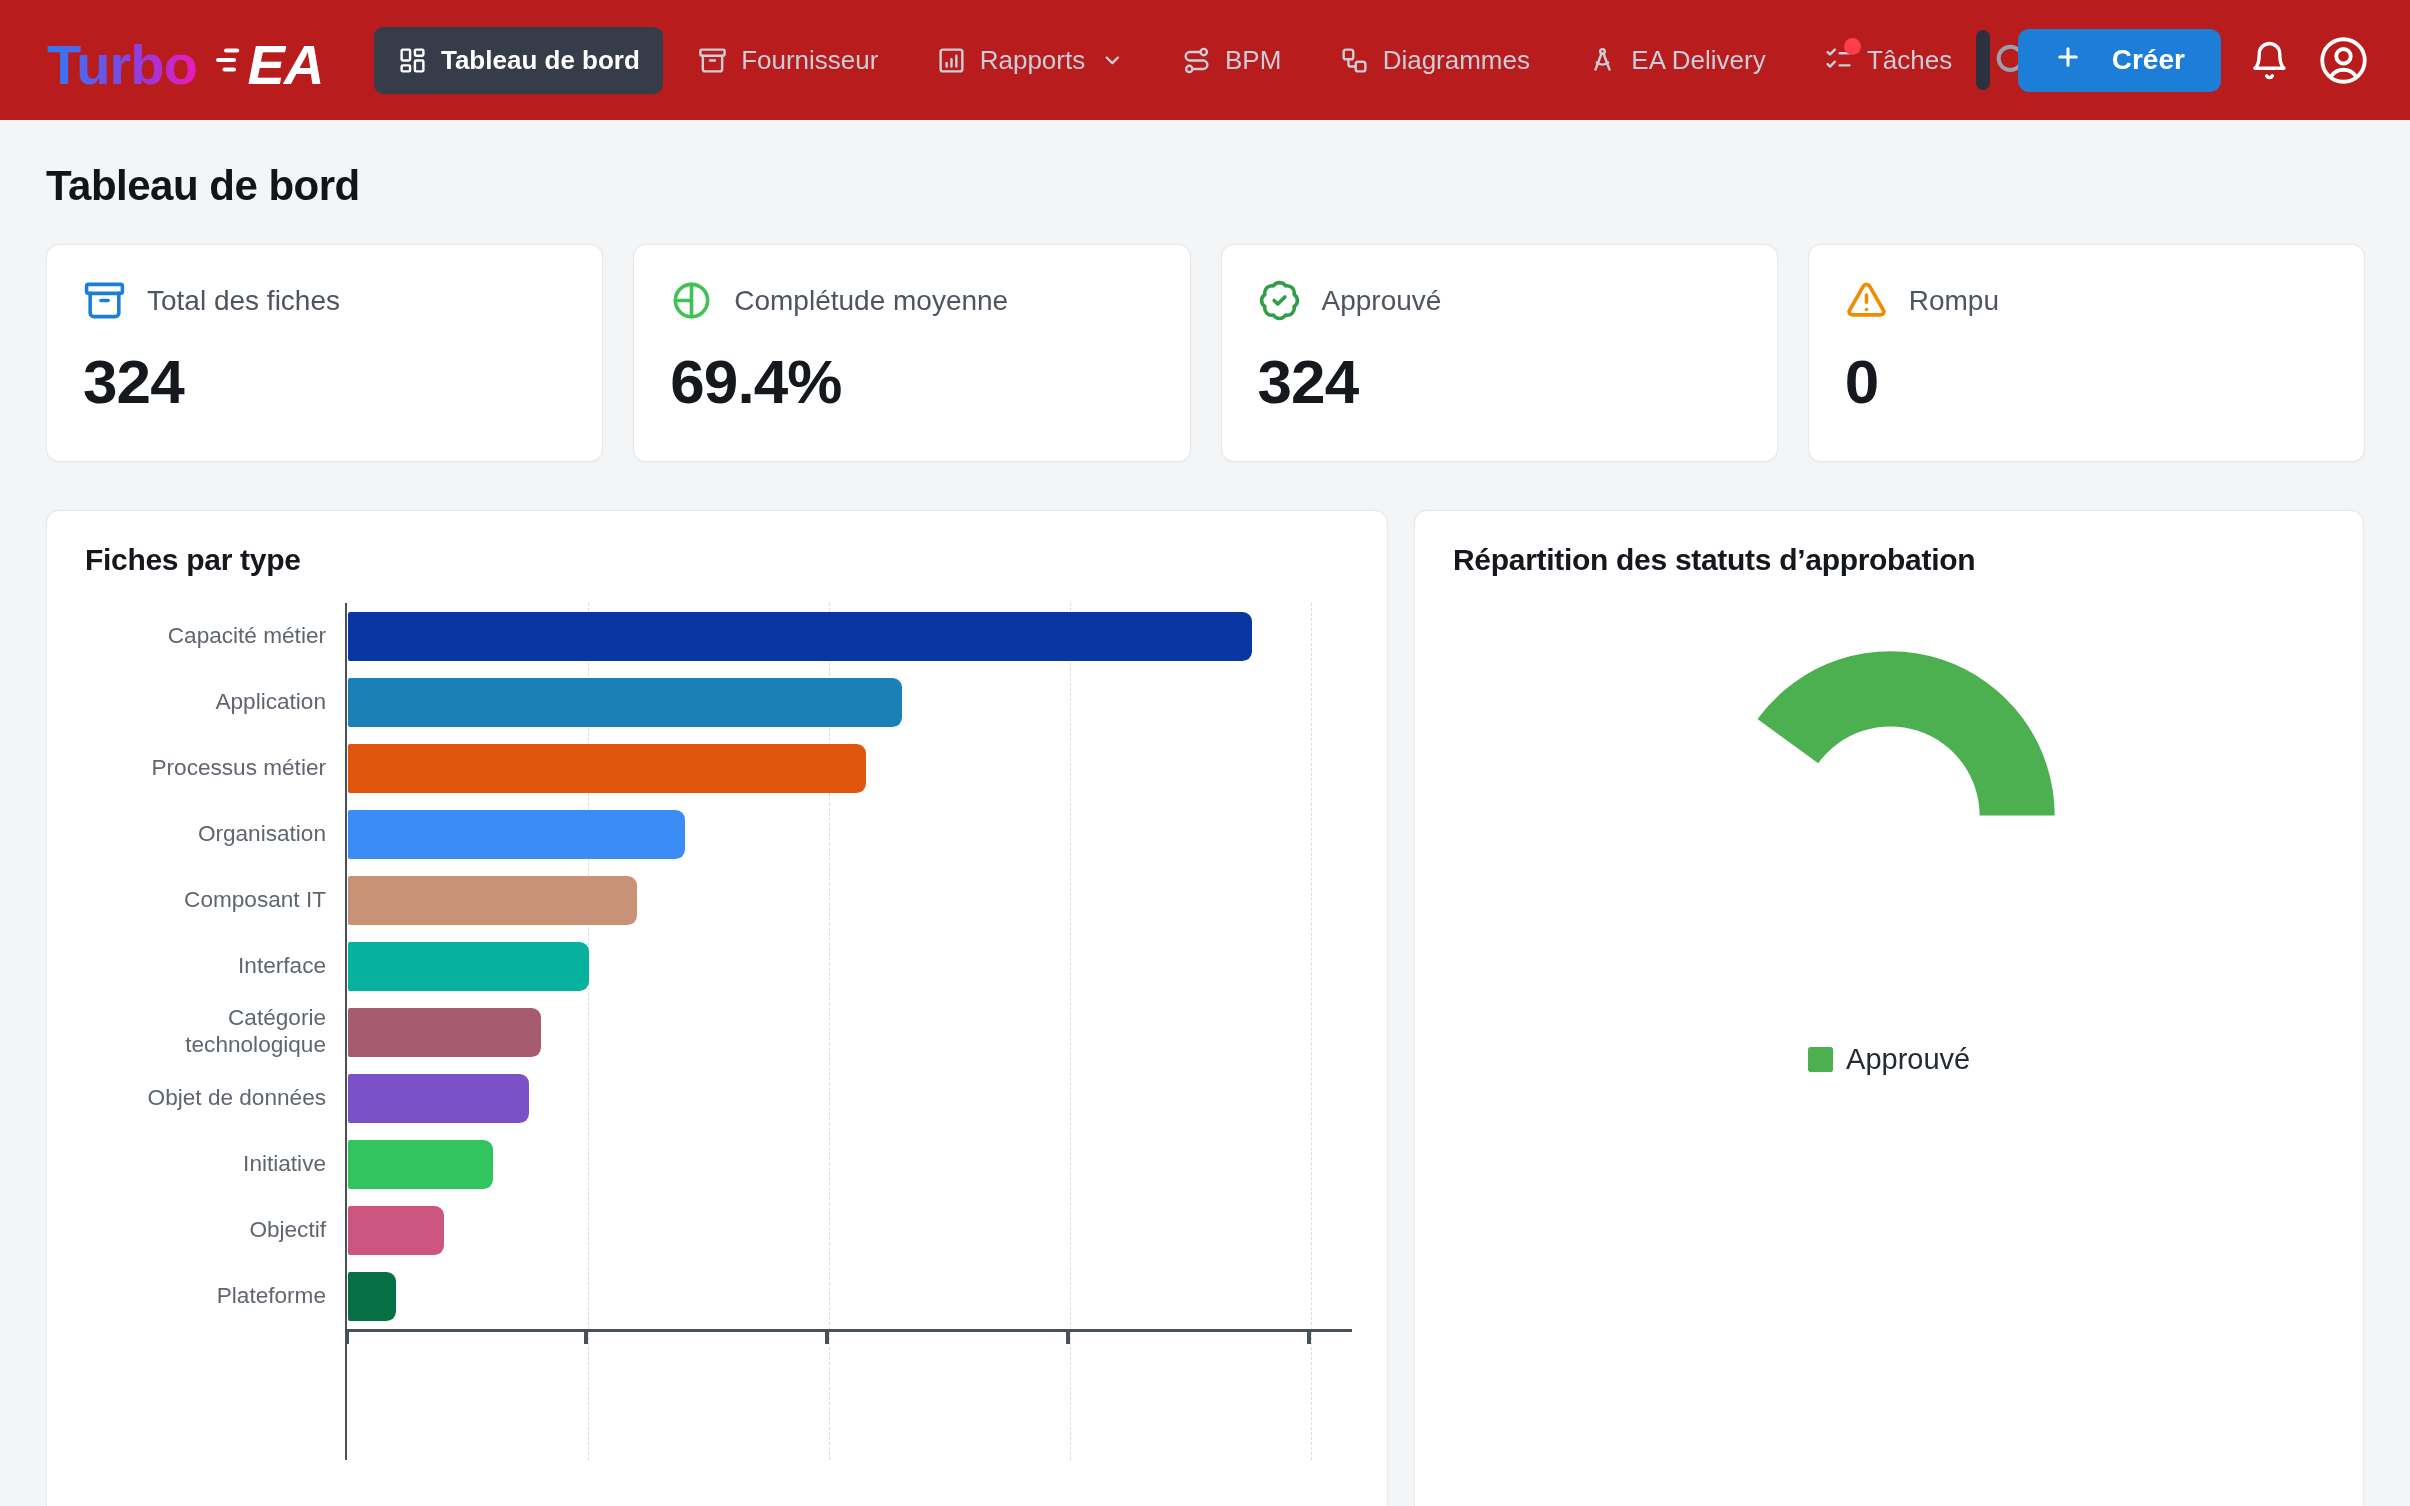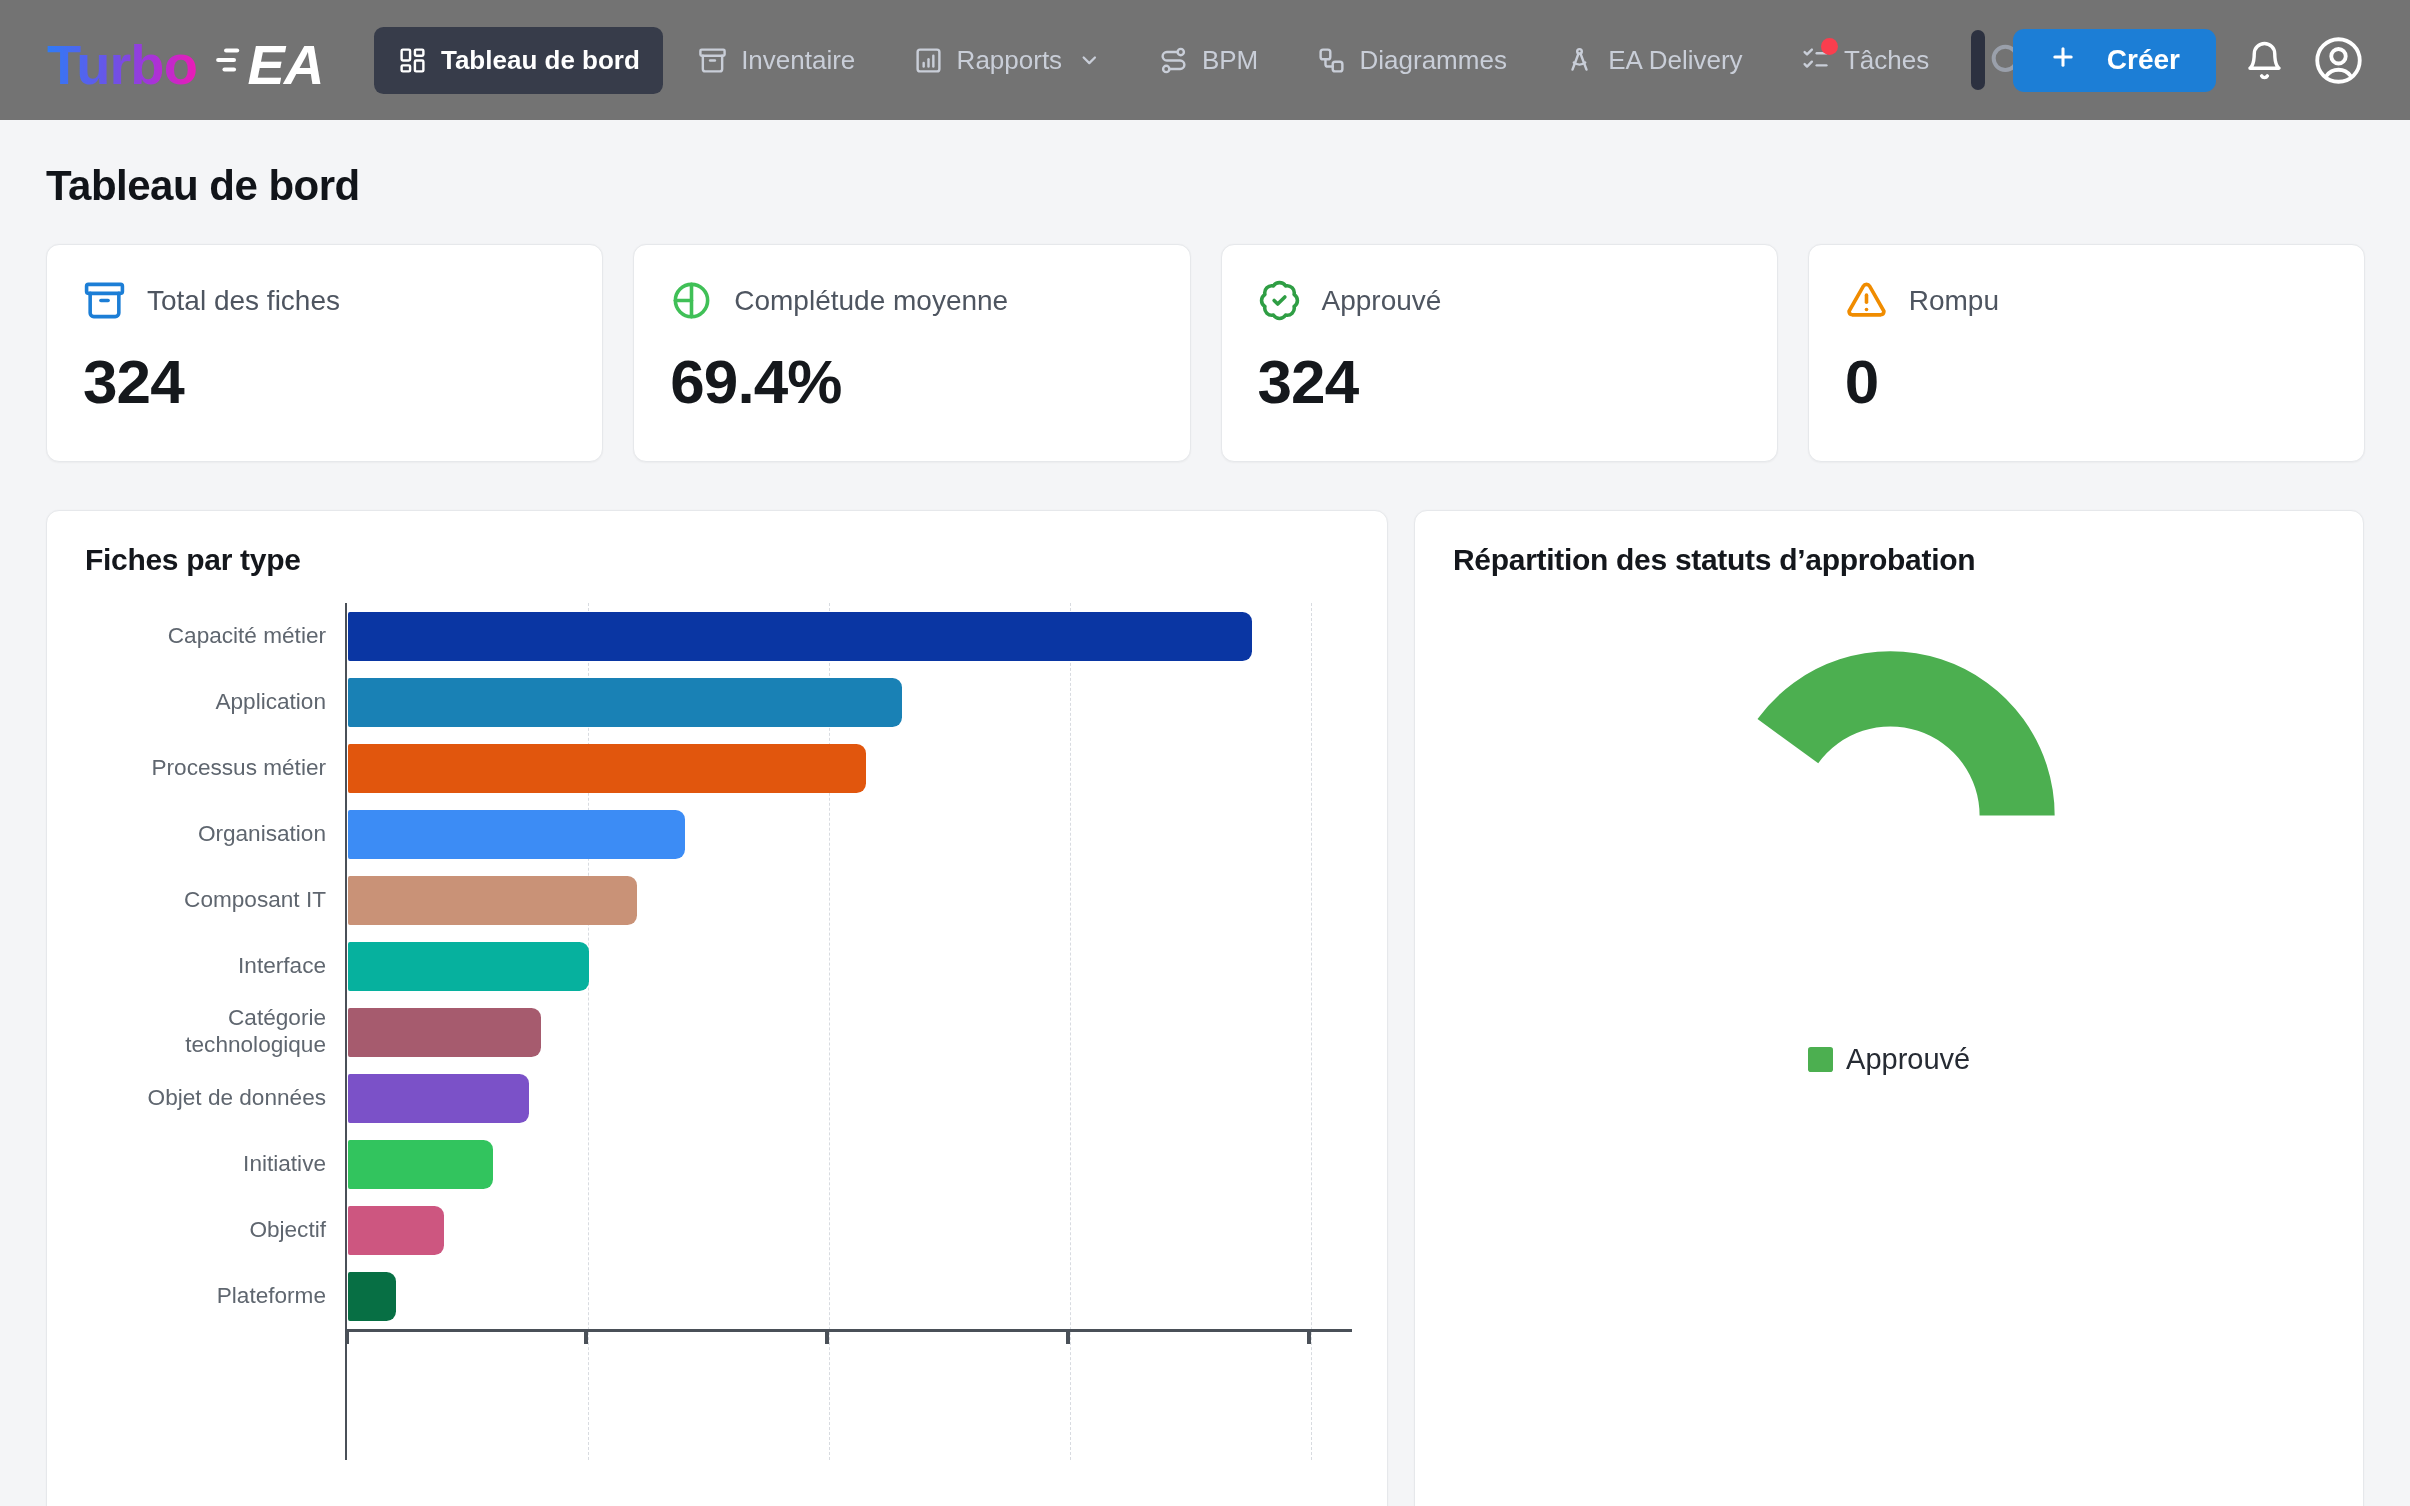--- a/index.html
+++ b/index.html
@@ -1,20 +1,20 @@
 <!DOCTYPE html>
 <html style="font-size:15px"><head>
 <meta charset="utf-8">
 <style>
   * { margin:0; padding:0; box-sizing:border-box; }
   html,body { width:2411px; height:1507px; overflow:hidden; background:#f4f5f7;
               font-family:"Liberation Sans", sans-serif; }
 
   
-  .navbar { height:120px; background:#737373; display:flex; align-items:center; padding:0 47px; }
+  .navbar { height:120px; background:#b91c1c; display:flex; align-items:center; padding:0 47px; }
   .logo { display:flex; align-items:baseline; margin-right:51px; cursor:default; }
   .logo-turbo { font-size:56px; font-weight:800; letter-spacing:-0.9px;
     background:linear-gradient(90deg,#2f7bf6 0%,#6f51e6 45%,#a634d8 70%,#ec1bb6 100%);
     -webkit-background-clip:text; background-clip:text; color:transparent; }
   .logo-speed { width:43px; height:38px; align-self:center; margin:0 1.9px 0 5.6px; color:#ffffff; }
   .logo-ea { font-size:56px; font-weight:800; font-style:italic; color:#ffffff; letter-spacing:-0.9px;margin-top:9px; }
 
   .main-nav { display:flex; align-items:center; gap:11.3px; flex:1; }
   .nav-item { display:flex; align-items:center; gap:14px; padding:18px 23.5px; border-radius:9.4px;
               color:#c9ced8; font-size:26px; cursor:pointer; white-space:nowrap; }
@@ -104,21 +104,21 @@
         <span>Tableau de bord</span>
       </div>
       <div class="nav-item">
         <span class="nicon">
           <svg viewBox="0 0 24 24" width="29" height="29" fill="none" stroke="currentColor" stroke-width="2" stroke-linecap="round" stroke-linejoin="round">
             <rect x="2" y="3" width="20" height="5" rx="1"></rect>
             <path d="M4 8v11a2 2 0 0 0 2 2h12a2 2 0 0 0 2-2V8"></path>
             <path d="M10 12h4"></path>
           </svg>
         </span>
-        <span>Inventaire</span>
+        <span>Fournisseur</span>
       </div>
       <div class="nav-item">
         <span class="nicon">
           <svg viewBox="0 0 24 24" width="29" height="29" fill="none" stroke="currentColor" stroke-width="2" stroke-linecap="round" stroke-linejoin="round">
             <rect x="3" y="3" width="18" height="18" rx="2"></rect>
             <path d="M8 17v-3"></path>
             <path d="M12 17v-6"></path>
             <path d="M16 17v-9"></path>
           </svg>
         </span>

